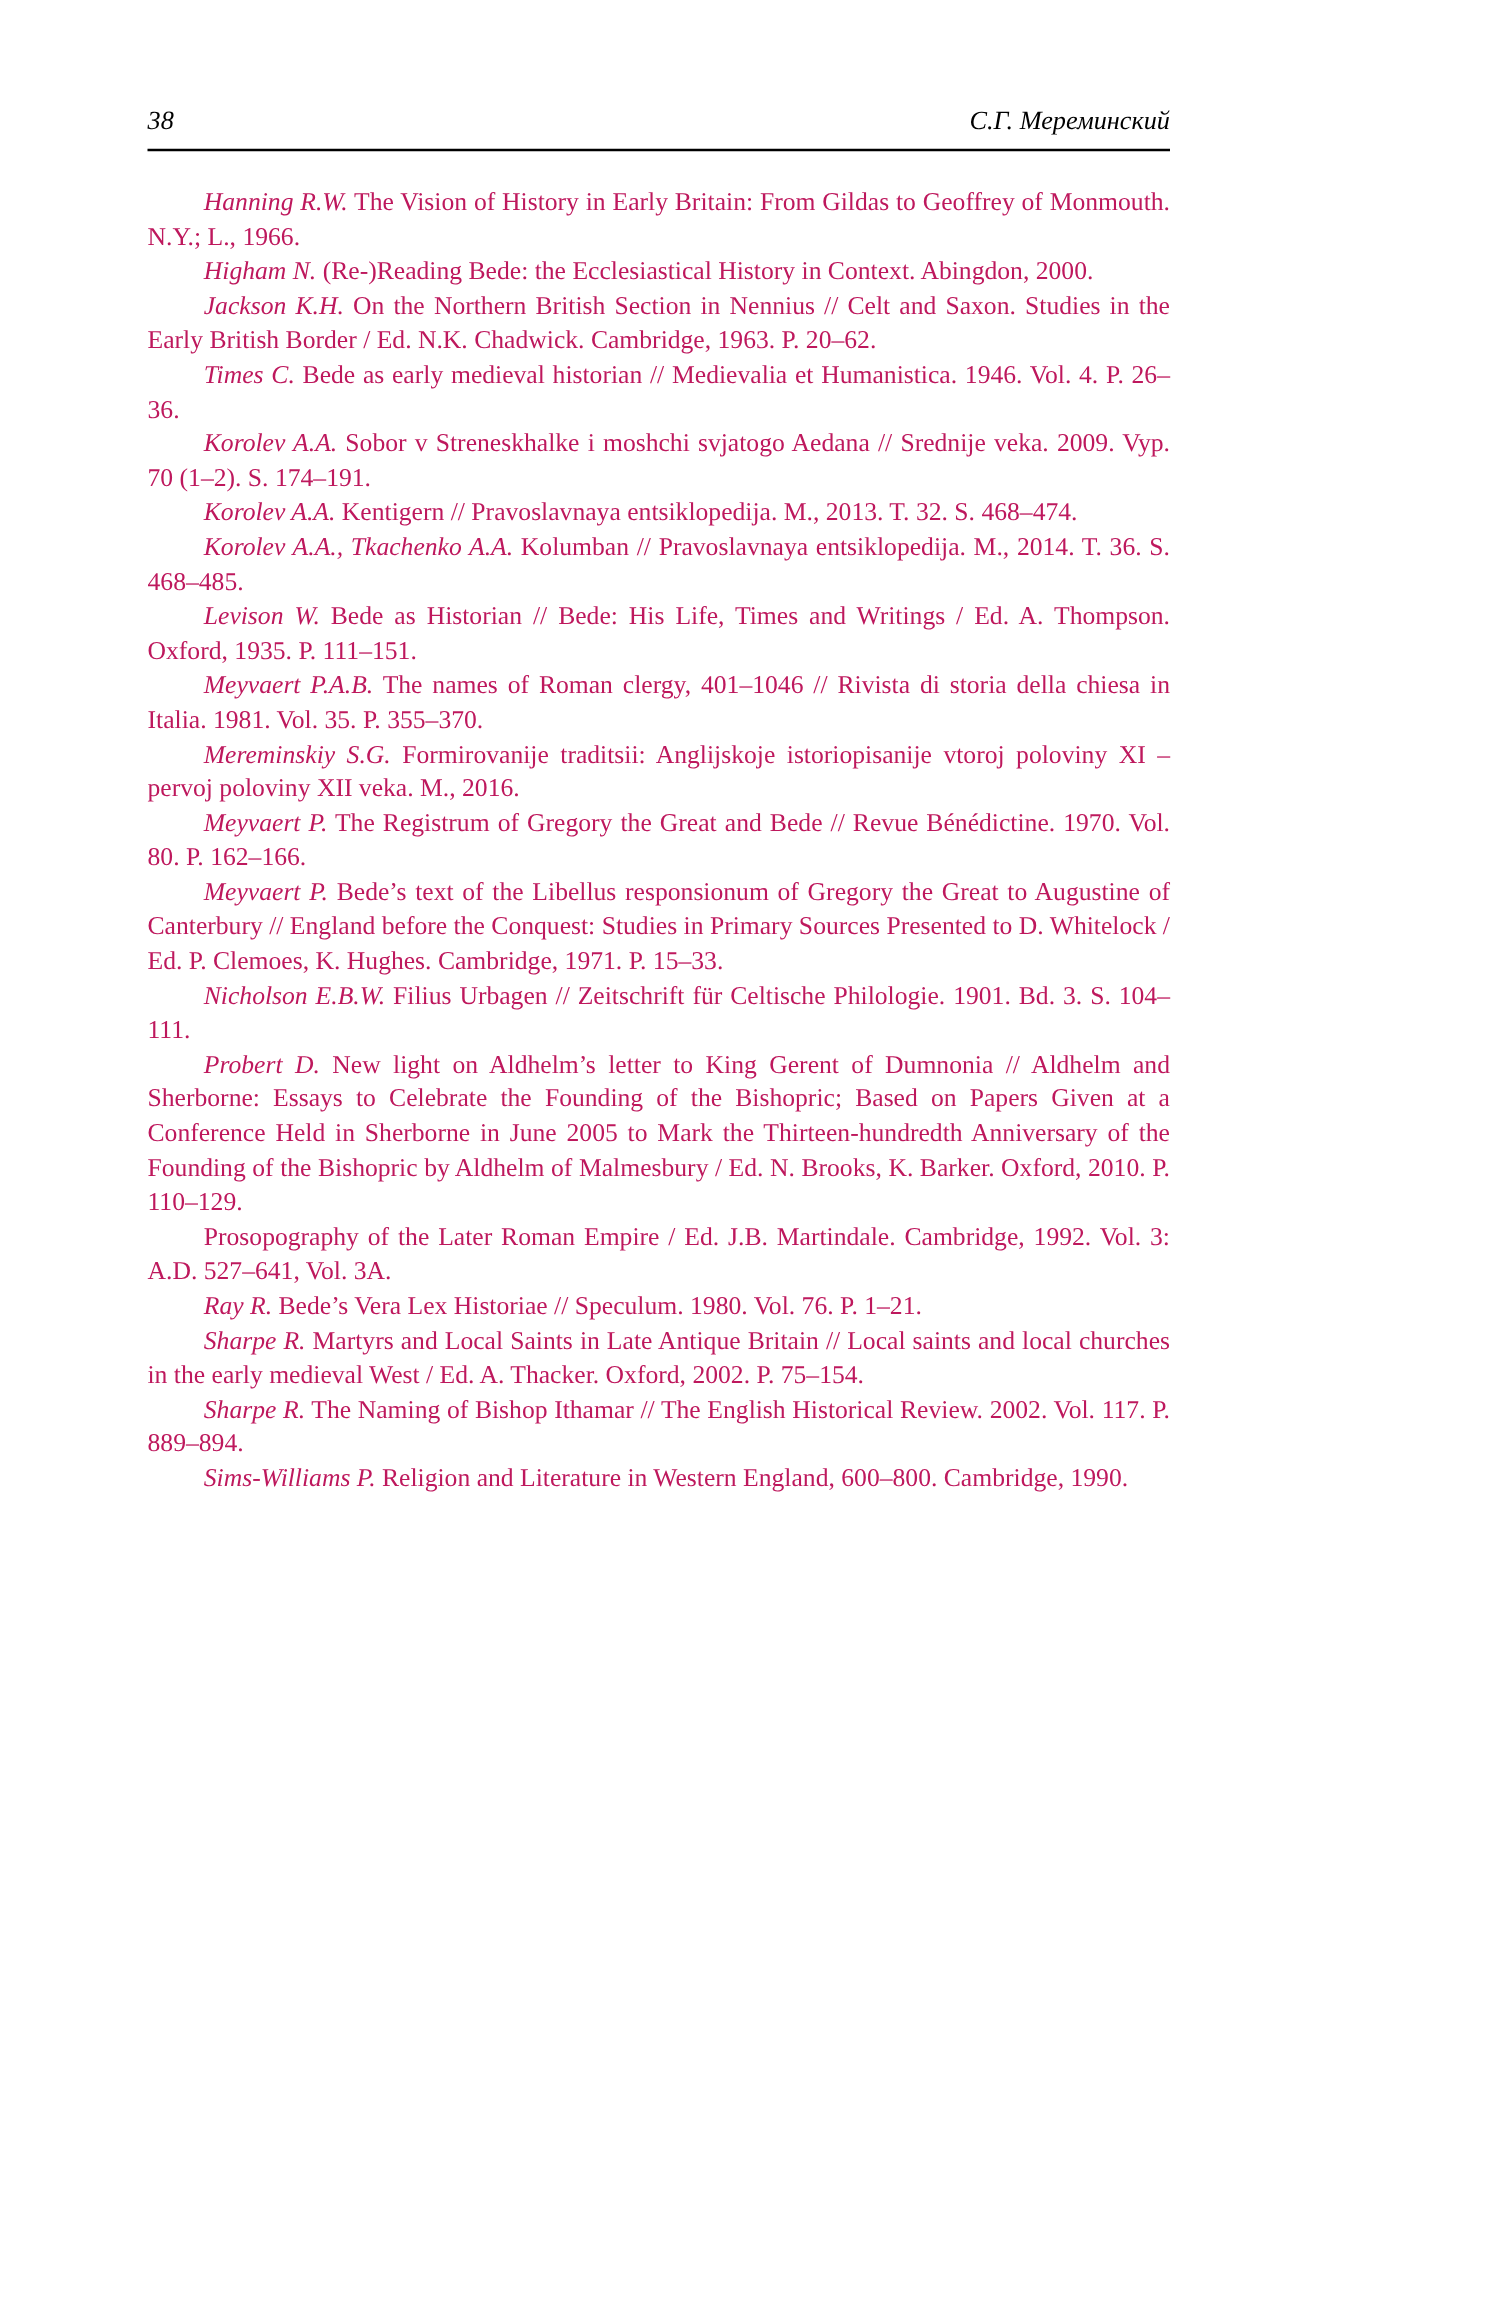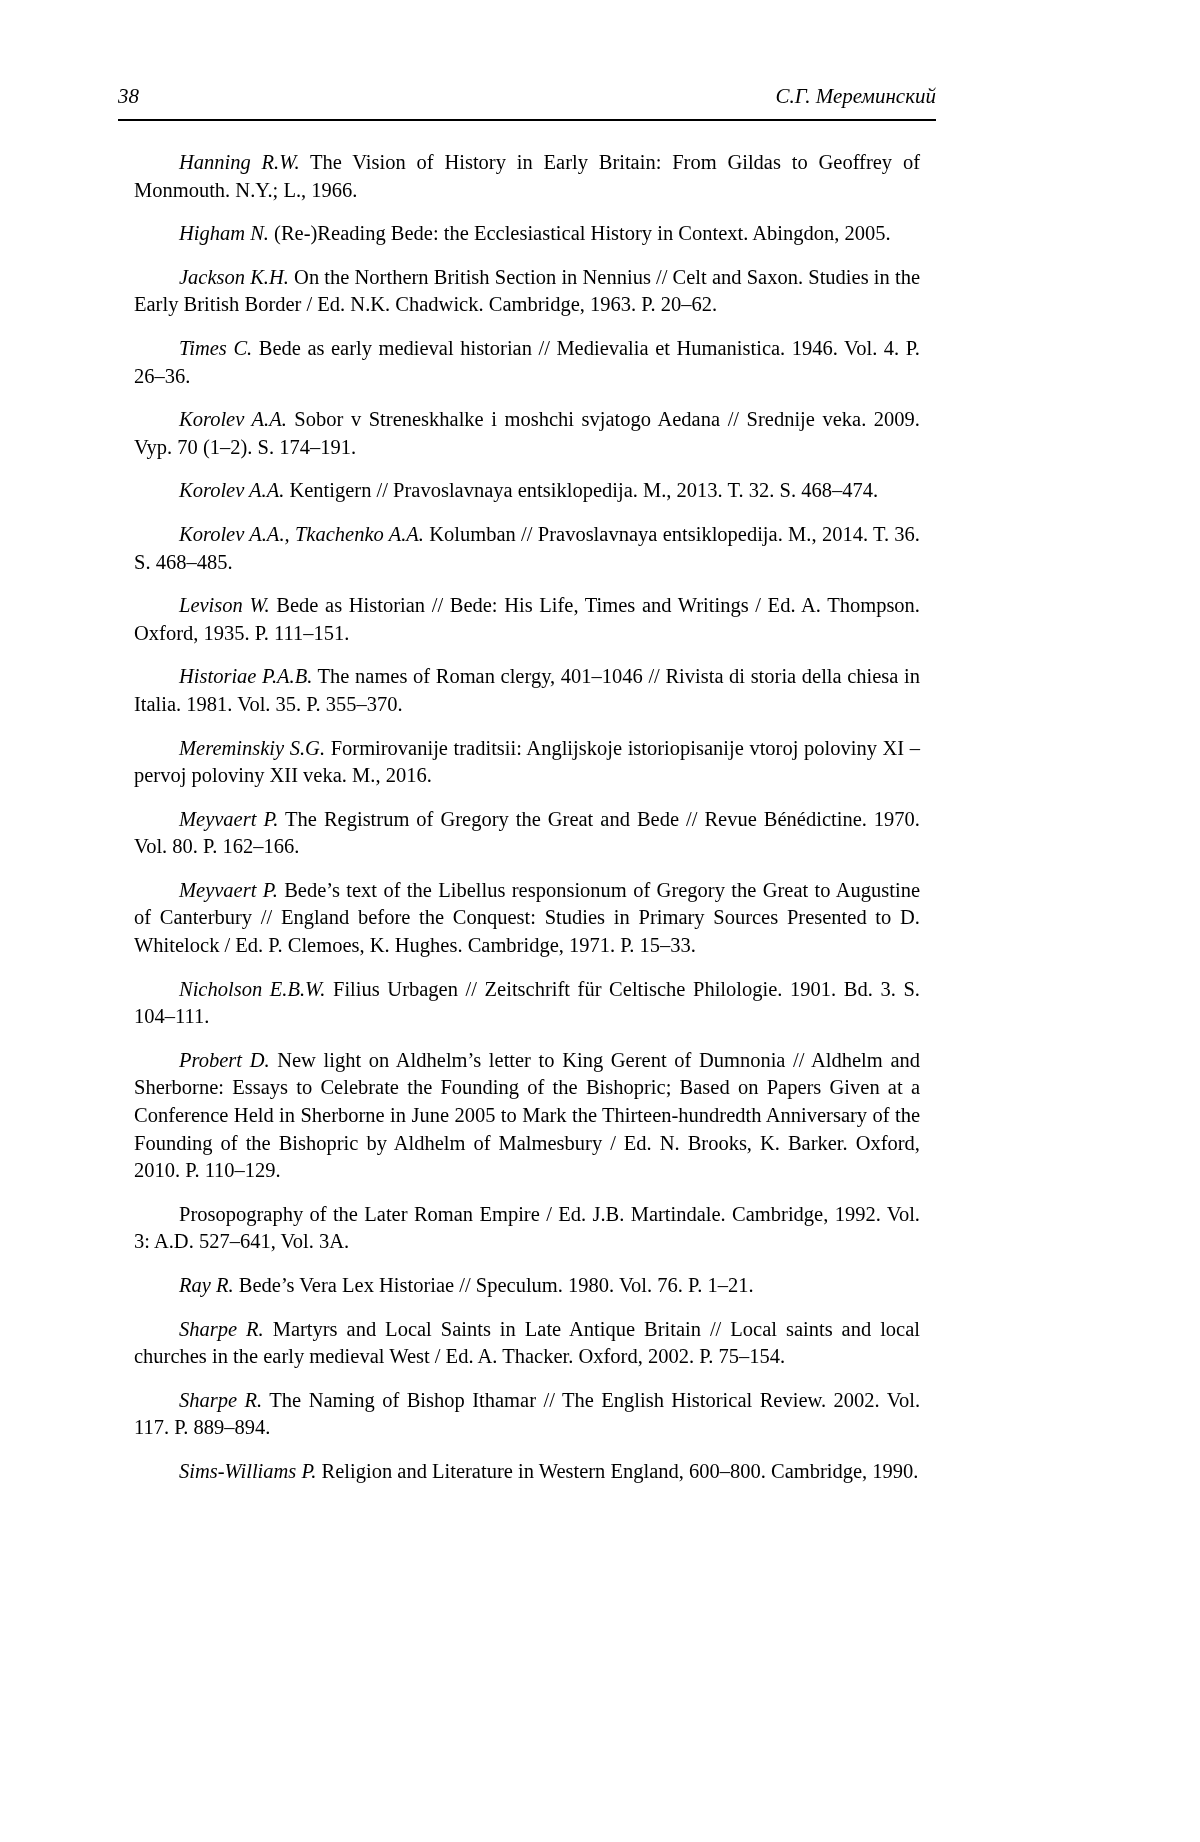--- a/index.html
+++ b/index.html
@@ -44,26 +44,26 @@
   .header-divider {
     margin-top: 9px;
     border: none;
     border-top: 2px solid #000000;
     height: 0;
   }
   .bibliography {
     margin-top: 28px;
   }
   .entry {
-    margin: 16px;
+    margin: 0;
     font-size: 20.5px;
     line-height: 27.6px;
     text-align: justify;
     text-indent: 45px;
-    color: #000000;
+    color: #be185d;
   }
   .entry .author {
     font-style: italic;
   }
 </style>
 </head>
 <body>
 
 <div class="page">
   <div class="content">
@@ -71,35 +71,35 @@
     <div class="header">
       <span class="page-number">38</span>
       <span class="running-title">С.Г. Мереминский</span>
     </div>
     <hr class="header-divider">
 
     <div class="bibliography">
 
       <p class="entry"><span class="author">Hanning R.W.</span><span> The Vision of History in Early Britain: From Gildas to Geoffrey of Monmouth. N.Y.; L., 1966.</span></p>
 
-      <p class="entry"><span class="author">Higham N.</span><span> (Re-)Reading Bede: the Ecclesiastical History in Context. Abingdon, 2005.</span></p>
+      <p class="entry"><span class="author">Higham N.</span><span> (Re-)Reading Bede: the Ecclesiastical History in Context. Abingdon, 2000.</span></p>
 
       <p class="entry"><span class="author">Jackson K.H.</span><span> On the Northern British Section in Nennius // Celt and Saxon. Studies in the Early British Border / Ed. N.K. Chadwick. Cambridge, 1963. P. 20–62.</span></p>
 
       <p class="entry"><span class="author">Times C.</span><span> Bede as early medieval historian // Medievalia et Humanistica. 1946. Vol. 4. P. 26–36.</span></p>
 
       <p class="entry"><span class="author">Korolev A.A.</span><span> Sobor v Streneskhalke i moshchi svjatogo Aedana // Srednije veka. 2009. Vyp. 70 (1–2). S. 174–191.</span></p>
 
       <p class="entry"><span class="author">Korolev A.A.</span><span> Kentigern // Pravoslavnaya entsiklopedija. M., 2013. T. 32. S. 468–474.</span></p>
 
       <p class="entry"><span class="author">Korolev A.A., Tkachenko A.A.</span><span> Kolumban // Pravoslavnaya entsiklopedija. M., 2014. T. 36. S. 468–485.</span></p>
 
       <p class="entry"><span class="author">Levison W.</span><span> Bede as Historian // Bede: His Life, Times and Writings / Ed. A. Thompson. Oxford, 1935. P. 111–151.</span></p>
 
-      <p class="entry"><span class="author">Historiae P.A.B.</span><span> The names of Roman clergy, 401–1046 // Rivista di storia della chiesa in Italia. 1981. Vol. 35. P. 355–370.</span></p>
+      <p class="entry"><span class="author">Meyvaert P.A.B.</span><span> The names of Roman clergy, 401–1046 // Rivista di storia della chiesa in Italia. 1981. Vol. 35. P. 355–370.</span></p>
 
       <p class="entry"><span class="author">Mereminskiy S.G.</span><span> Formirovanije traditsii: Anglijskoje istoriopisanije vtoroj poloviny XI – pervoj poloviny XII veka. M., 2016.</span></p>
 
 
       <p class="entry"><span class="author">Meyvaert P.</span><span> The Registrum of Gregory the Great and Bede // Revue Bénédictine. 1970. Vol. 80. P. 162–166.</span></p>
 
       <p class="entry"><span class="author">Meyvaert P.</span><span> Bede’s text of the Libellus responsionum of Gregory the Great to Augustine of Canterbury // England before the Conquest: Studies in Primary Sources Presented to D. Whitelock / Ed. P. Clemoes, K. Hughes. Cambridge, 1971. P. 15–33.</span></p>
 
       <p class="entry"><span class="author">Nicholson E.B.W.</span><span> Filius Urbagen // Zeitschrift für Celtische Philologie. 1901. Bd. 3. S. 104–111.</span></p>
 

